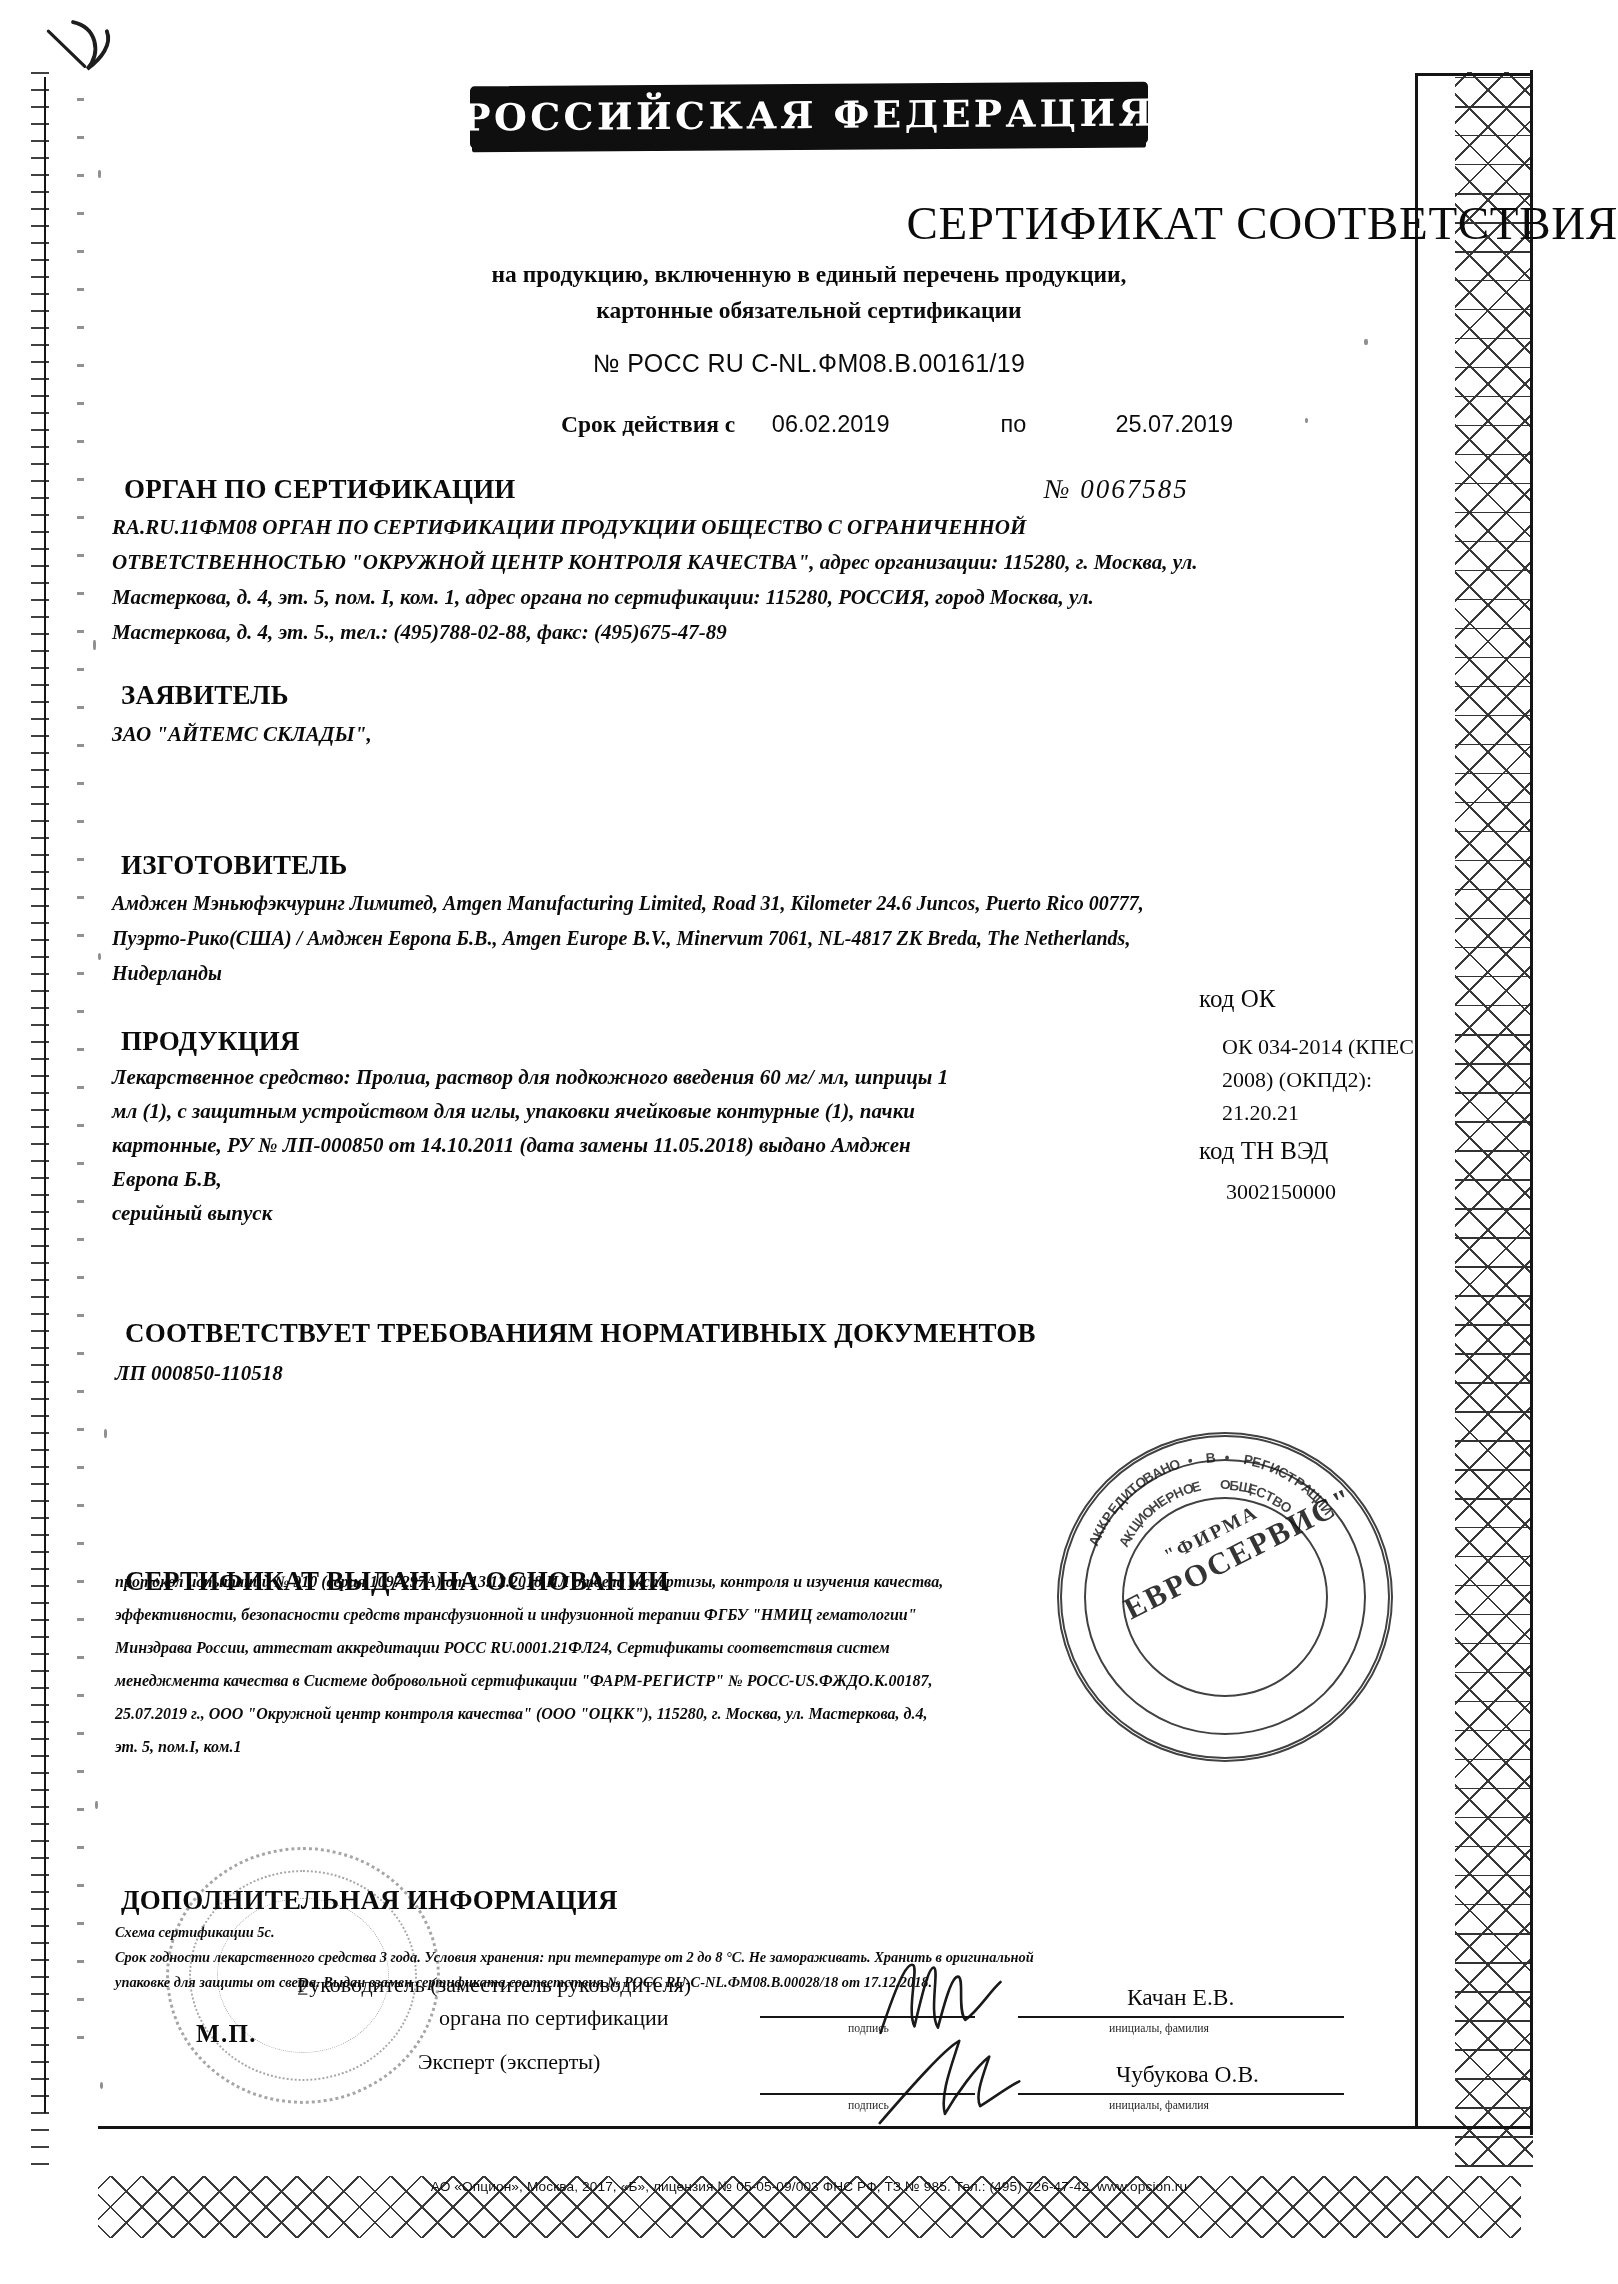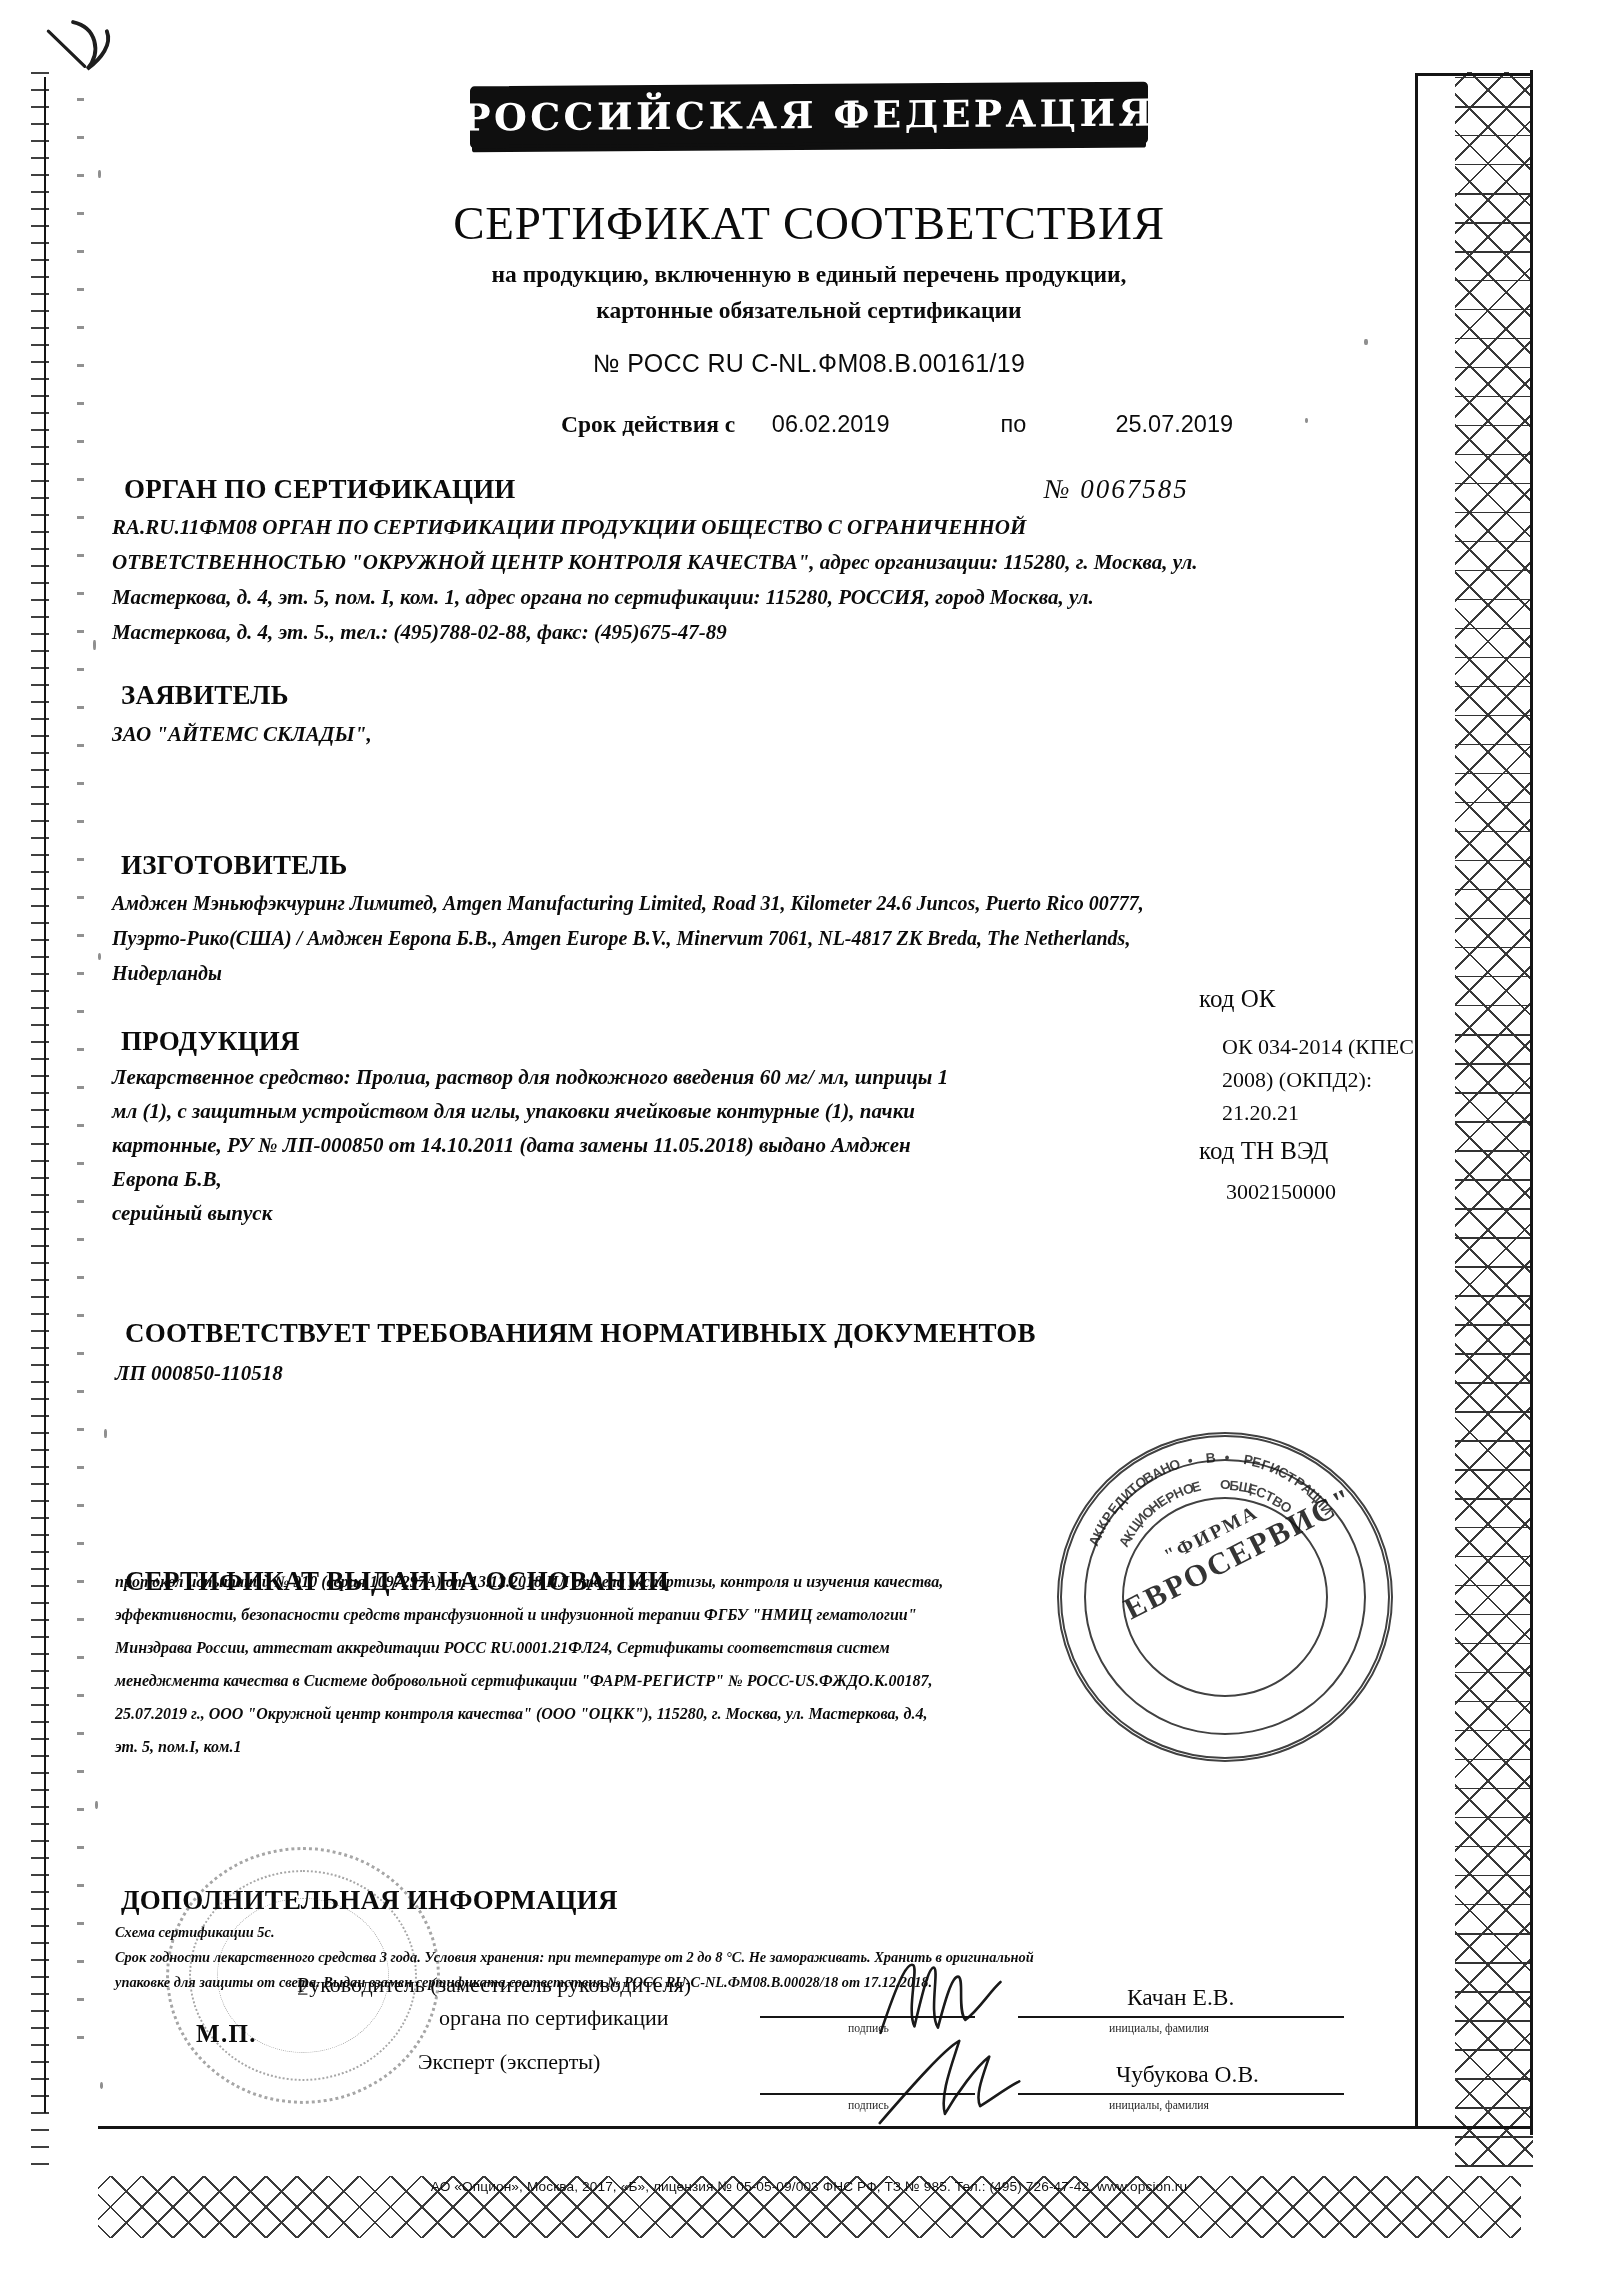--- a/index.html
+++ b/index.html
@@ -122,21 +122,21 @@
     font-size: 37px;
     letter-spacing: 3.3px;
     white-space: nowrap;
     transform: scaleX(1.02);
   }
 
   .doc-title {
     position: absolute;
     top: 196px;
     left: 0; right: 0;
-    text-align: center;
+    text-align: right;
     font-size: 47px;
     font-weight: 400;
     letter-spacing: 0.7px;
     font-family: "Liberation Serif", serif;
   }
   .doc-sub {
     position: absolute;
     left: 0; right: 0;
     text-align: center;
     font-size: 23.5px;

